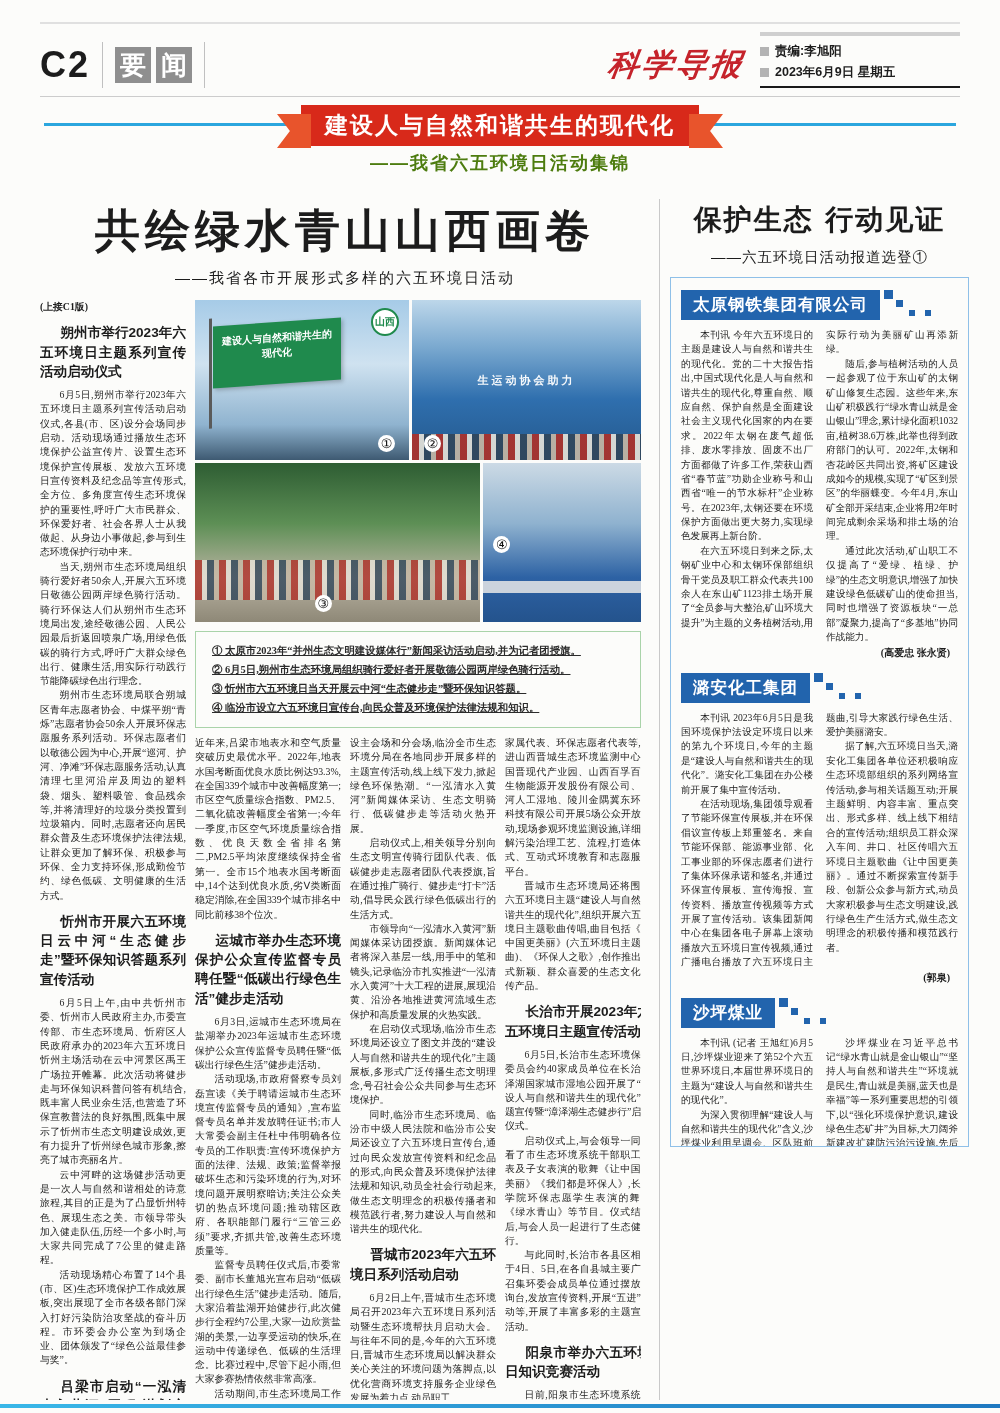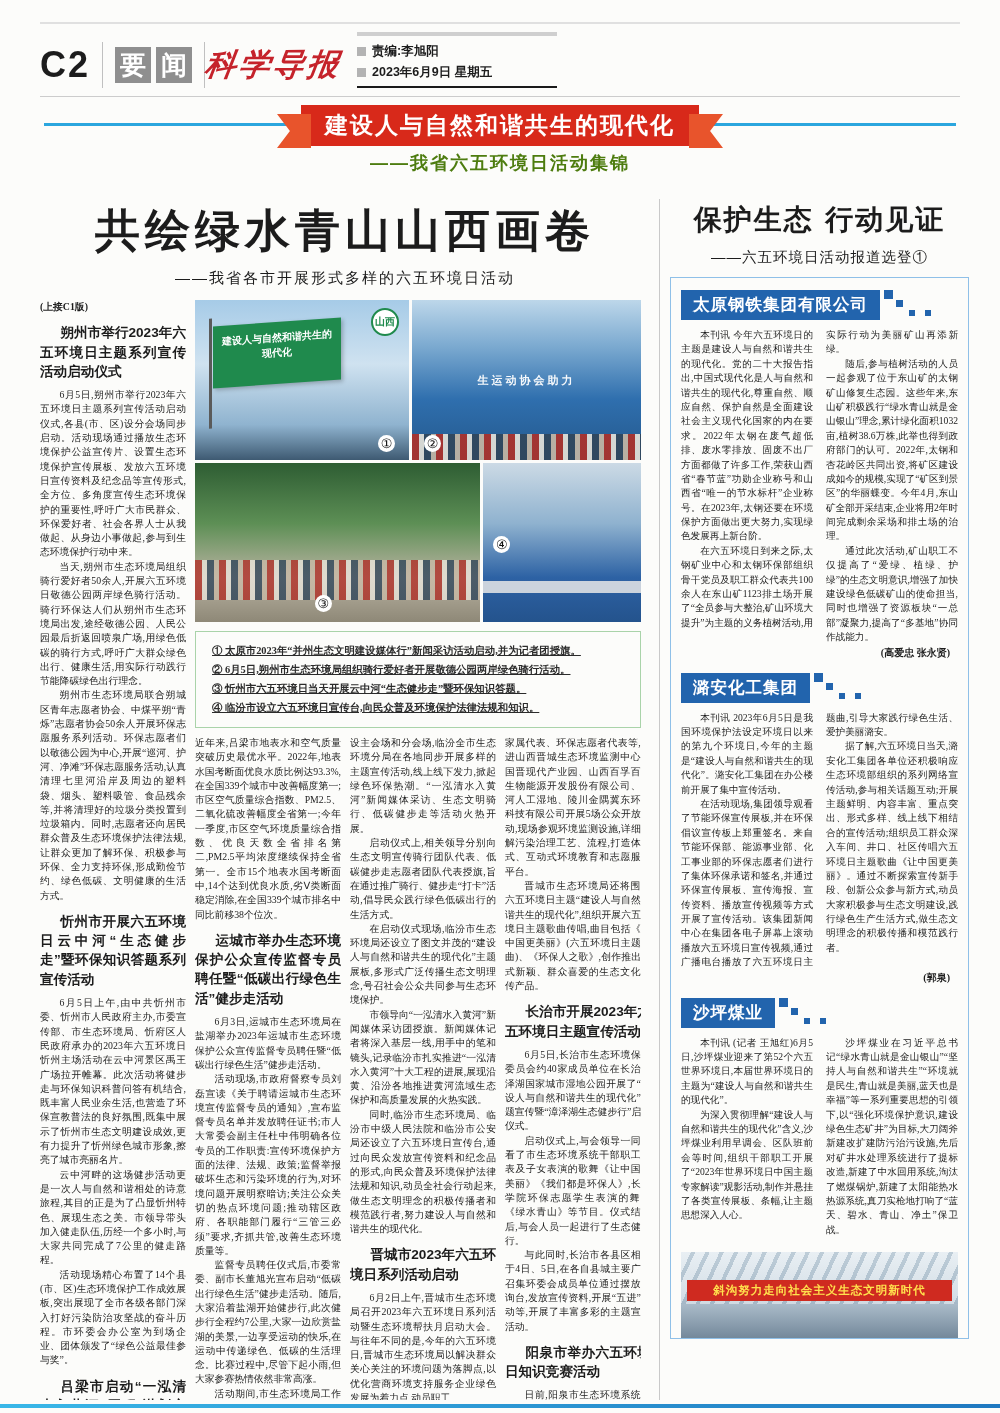--- a/index.html
+++ b/index.html
@@ -1,21 +1,21 @@
 <!DOCTYPE html>
 <html><head>
 <meta charset="utf-8">
 <style>
   * { box-sizing: border-box; }
   body { margin:0; background:#d8d8d8; font-family:"Liberation Serif", serif; }
   .page { position:relative; width:1000px; height:1413px; margin:0 auto; background:#fcfcfa;
           padding:22px 40px 0 40px; overflow:hidden; color:#1c1c1c; }
 
   
-  .hdr { display:flex; justify-content:flex-start; align-items:flex-end; height:66px;
+  .hdr { display:flex; justify-content:space-between; align-items:flex-end; height:66px;
          border-top:2px solid #e0e0e0; padding-top:24px; }
   .hdr-left { display:flex; align-items:center; gap:12px; }
   .page-code { font-family:"Liberation Sans", sans-serif; font-size:36px; font-weight:bold; letter-spacing:2px; }
   .vline { width:1px; height:46px; background:#c0c0c0; }
   .sec-boxes { display:flex; gap:5px; }
   .sec-box { width:36px; height:36px; background:#8f8f8f; color:#fff; font-family:"Liberation Sans", sans-serif;
              font-weight:bold; font-size:26px; display:flex; align-items:center; justify-content:center; }
   .hdr-right { display:flex; align-items:flex-end; gap:16px; }
   .masthead { color:#c5232b; font-family:"DejaVu Serif", serif; font-style:italic; font-weight:bold;
               font-size:31px; letter-spacing:3px; transform:skewX(-8deg); padding-bottom:2px; }
@@ -85,21 +85,21 @@
   .caps { border:1px solid #a9d3a9; margin:9px 0 8px 0; padding:7px 16px; }
   .cap { font-size:10.4px; font-weight:bold; color:#2b2b2b; margin:5px 0; text-decoration:underline; }
 
   .text3 { display:flex; gap:9px; flex:1; overflow:hidden; }
 
   
   .sb-title { font-family:"DejaVu Serif", serif; font-weight:bold; font-size:28px; text-align:center;
               letter-spacing:2px; margin-top:2px; white-space:nowrap; }
   .sb-sub { text-align:center; font-family:"Liberation Sans", sans-serif; font-size:14.5px;
             letter-spacing:1px; margin:9px 0 10px 0; }
-  .sb-box { border:1px solid #8fc0e8; height:1062px; overflow:hidden; padding:12px 10px;
+  .sb-box { border:1px solid #8fc0e8; height:870px; overflow:hidden; padding:12px 10px;
             display:flex; flex-direction:column; gap:13px; }
   .sb-sec { position:relative; }
   .sb-head { margin-bottom:8px; white-space:nowrap; }
   .sb-head-box { display:inline-block; background:#2264ad; color:#fff; font-family:"Liberation Sans", sans-serif;
                  font-weight:bold; font-size:16.5px; letter-spacing:1px; padding:4px 12px; }
   .px { display:inline-block; background:#2264ad; vertical-align:top; }
   .px1 { width:9px; height:9px; margin:0 0 0 4px; }
   .px2 { width:7px; height:7px; margin:10px 0 0 3px; }
   .px3 { width:6px; height:6px; margin:20px 0 0 6px; }
   .px4 { width:6px; height:6px; margin:20px 0 0 10px; }
@@ -214,22 +214,22 @@
                 <div class="p-cont">近年来,吕梁市地表水和空气质量突破历史最优水平。2022年,地表水国考断面优良水质比例达93.3%,在全国339个城市中改善幅度第一;市区空气质量综合指数、PM2.5、二氧化硫改善幅度全省第一;今年一季度,市区空气环境质量综合指数、优良天数全省排名第二,PM2.5平均浓度继续保持全省第一。全市15个地表水国考断面中,14个达到优良水质,劣Ⅴ类断面稳定消除,在全国339个城市排名中同比前移38个位次。</div>
                 <div class="h">运城市举办生态环境保护公众宣传监督专员聘任暨“低碳出行绿色生活”健步走活动</div>
                 <div class="p">6月3日,运城市生态环境局在盐湖举办2023年运城市生态环境保护公众宣传监督专员聘任暨“低碳出行绿色生活”健步走活动。</div>
                 <div class="p">活动现场,市政府督察专员刘磊宣读《关于聘请运城市生态环境宣传监督专员的通知》,宣布监督专员名单并发放聘任证书;市人大常委会副主任杜中伟明确各位专员的工作职责:宣传环境保护方面的法律、法规、政策;监督举报破坏生态和污染环境的行为,对环境问题开展明察暗访;关注公众关切的热点环境问题;推动辖区政府、各职能部门履行“三管三必须”要求,齐抓共管,改善生态环境质量等。</div>
                 <div class="p">监督专员聘任仪式后,市委常委、副市长董旭光宣布启动“低碳出行绿色生活”健步走活动。随后,大家沿着盐湖开始健步行,此次健步行全程约7公里,大家一边欣赏盐湖的美景,一边享受运动的快乐,在运动中传递绿色、低碳的生活理念。比赛过程中,尽管下起小雨,但大家参赛热情依然非常高涨。</div>
                 <div class="p">活动期间,市生态环境局工作人员还在盐湖观景台通过设置展板、发放宣传册和环保帆布袋等方式,向来往市民宣传普及环保相关的知识,号召大家养成低碳出行习惯,营造绿色环保新风尚,共同参与环境保护工作。</div>
               </div>
             <div class="col">
                 <div class="p-cont">设主会场和分会场,临汾全市生态环境分局在各地同步开展多样的主题宣传活动,线上线下发力,掀起绿色环保热潮。“一泓清水入黄河”新闻媒体采访、生态文明骑行、低碳健步走等活动火热开展。</div>
                 <div class="p">启动仪式上,相关领导分别向生态文明宣传骑行团队代表、低碳健步走志愿者团队代表授旗,旨在通过推广骑行、健步走“打卡”活动,倡导民众践行绿色低碳出行的生活方式。</div>
+                <div class="p">市领导向“一泓清水入黄河”新闻媒体采访团授旗。新闻媒体记者将深入基层一线,用手中的笔和镜头,记录临汾市扎实推进“一泓清水入黄河”十大工程的进展,展现沿黄、沿汾各地推进黄河流域生态保护和高质量发展的火热实践。</div>
                 <div class="p">在启动仪式现场,临汾市生态环境局还设立了图文并茂的“建设人与自然和谐共生的现代化”主题展板,多形式广泛传播生态文明理念,号召社会公众共同参与生态环境保护。</div>
-                <div class="p">市领导向“一泓清水入黄河”新闻媒体采访团授旗。新闻媒体记者将深入基层一线,用手中的笔和镜头,记录临汾市扎实推进“一泓清水入黄河”十大工程的进展,展现沿黄、沿汾各地推进黄河流域生态保护和高质量发展的火热实践。</div>
                 <div class="p">同时,临汾市生态环境局、临汾市中级人民法院和临汾市公安局还设立了六五环境日宣传台,通过向民众发放宣传资料和纪念品的形式,向民众普及环境保护法律法规和知识,动员全社会行动起来,做生态文明理念的积极传播者和模范践行者,努力建设人与自然和谐共生的现代化。</div>
                 <div class="h">晋城市2023年六五环境日系列活动启动</div>
                 <div class="p">6月2日上午,晋城市生态环境局召开2023年六五环境日系列活动暨生态环境帮扶月启动大会。与往年不同的是,今年的六五环境日,晋城市生态环境局以解决群众关心关注的环境问题为落脚点,以优化营商环境支持服务企业绿色发展为着力点,动员职工</div>
               </div>
             <div class="col">
                 <div class="p-cont">家属代表、环保志愿者代表等,走进山西晋城生态环境监测中心、国晋现代产业园、山西百孚百富生物能源开发股份有限公司、丹河人工湿地、陵川金隅冀东环保科技有限公司开展5场公众开放活动,现场参观环境监测设施,详细了解污染治理工艺、流程,打造体验式、互动式环境教育和志愿服务平台。</div>
                 <div class="p">晋城市生态环境局还将围绕六五环境日主题“建设人与自然和谐共生的现代化”,组织开展六五环境日主题歌曲传唱,曲目包括《让中国更美丽》(六五环境日主题歌曲)、《环保人之歌》,创作推出形式新颖、群众喜爱的生态文化宣传产品。</div>
                 <div class="h">长治市开展2023年六五环境日主题宣传活动</div>
                 <div class="p">6月5日,长治市生态环境保护委员会约40家成员单位在长治漳泽湖国家城市湿地公园开展了“建设人与自然和谐共生的现代化”主题宣传暨“漳泽湖生态健步行”启动仪式。</div>
                 <div class="p">启动仪式上,与会领导一同观看了市生态环境系统干部职工代表及子女表演的歌舞《让中国更美丽》《我们都是环保人》,长治学院环保志愿学生表演的舞蹈《绿水青山》等节目。仪式结束后,与会人员一起进行了生态健步行。</div>

